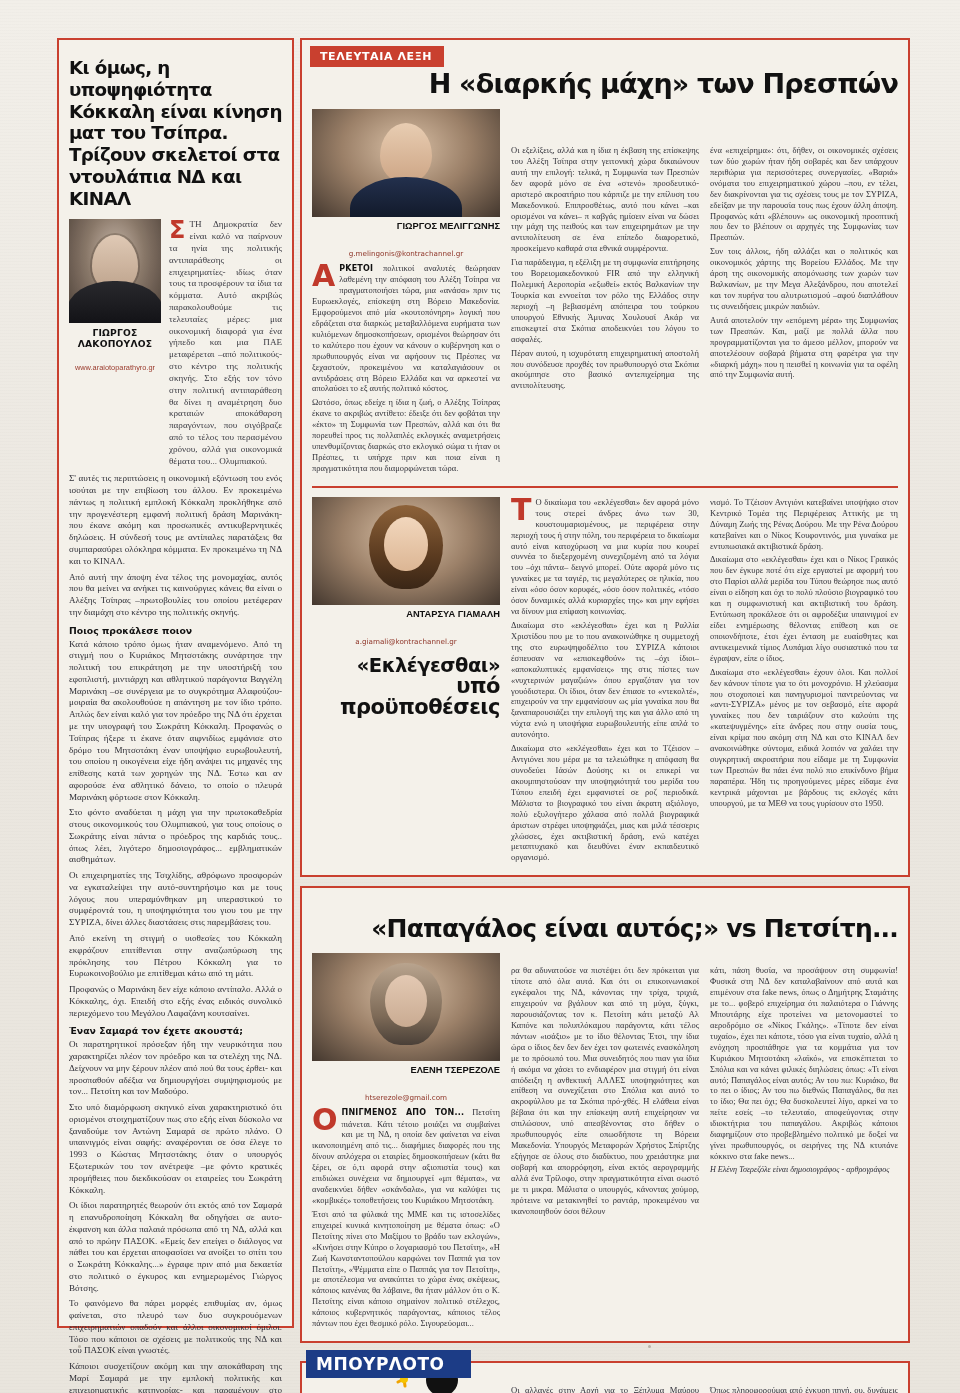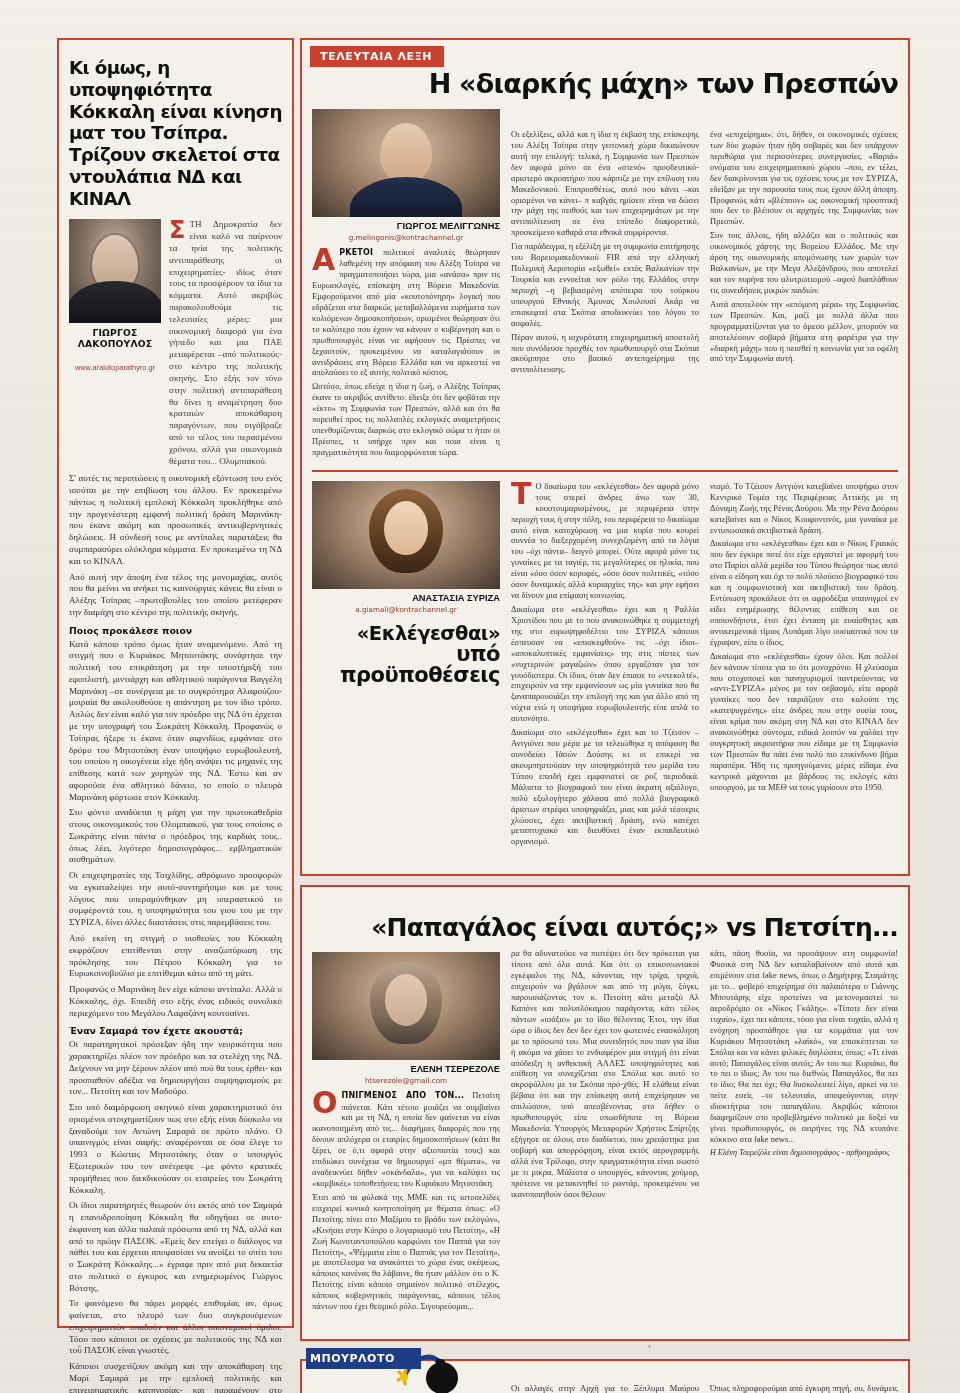--- a/index.html
+++ b/index.html
@@ -95,21 +95,21 @@
     background:#c9402f; color:#fff;
     font-family:"DejaVu Sans", sans-serif; font-weight:bold;
     font-size:11px; letter-spacing:.6px;
     padding:4px 12px 4px 10px;
     position:absolute; left:8px; top:6px; z-index:5;
   }
   .article{
     position:relative;
     border:2px solid #c9402f;
     background:#f4f1ea;
-    padding:12px 10px 24px 10px;
+    padding:12px 10px 9px 10px;
   }
   .art-title{
     font-family:"DejaVu Sans", sans-serif;
     font-weight:bold; font-size:27px; letter-spacing:-0.8px;
     text-align:right; color:#111;
     margin:16px 0 10px 0;
   }
   .cols3{ display:flex; gap:11px; }
   .cols3 > .col{ flex:1 1 0; min-width:0; }
   .art-body{
@@ -160,41 +160,41 @@
     content:""; position:absolute; left:50%; top:22px; transform:translateX(-50%);
     width:42px; height:52px; border-radius:50%;
     background:linear-gradient(180deg,#e3c9b3,#c9ab92);
   }
   .author-card .nm{
     font-family:Liberation Sans, sans-serif; font-weight:bold;
     font-size:9.3px; text-align:right; margin-top:4px; color:#111;
   }
   .author-card .ml{
     font-family:"DejaVu Sans", sans-serif;
-    font-size:7.2px; text-align:center; color:#8e3528; margin-top:2px;
+    font-size:7.2px; text-align:center; color:#8e3528; margin-top:18px;
   }
 
   .mid-title{
     font-family:"DejaVu Sans", sans-serif;
     font-weight:bold; font-size:19.5px; line-height:1.02;
     text-align:right; color:#111; letter-spacing:-0.5px;
     margin:10px 0 4px 0;
   }
 
   
   .bourloto-wrap{ position:relative; margin-top:18px; }
   .bourloto-tag{
     position:absolute; left:6px; top:-11px; z-index:6;
     display:flex; align-items:center;
   }
   .bourloto-tag .lbl{
     background:#1c3c86; color:#fff;
     font-family:"DejaVu Sans", sans-serif; font-weight:bold;
-    font-size:11px; letter-spacing:.5px;
-    padding:4px 26px 4px 4px;
+    font-size:17px; letter-spacing:.5px;
+    padding:4px 26px 4px 10px;
   }
   .bomb{ position:absolute; left:96px; top:-8px; }
   .bourloto-box{
     border:2px solid #c9402f; background:#f4f1ea;
     padding:22px 10px 10px 10px;
   }
   .b-item-title{
     display:flex; align-items:center; gap:7px;
     font-family:"DejaVu Sans", sans-serif;
     font-size:14px; color:#16347a; letter-spacing:-0.2px;
@@ -290,21 +290,21 @@
           <p>Αυτά αποτελούν την «επόμενη μέρα» της Συμφωνίας των Πρεσπών. Και, μαζί με πολλά άλλα που προγραμματίζονται για το άμεσο μέλλον, μπορούν να αποτελέσουν σοβαρά βήματα στη φαρέτρα για την «διαρκή μάχη» που η πεισθεί η κοινωνία για τα οφέλη από την Συμφωνία αυτή.</p>
         </div>
       </div>
 
       <div class="divider-h"></div>
 
       <div class="cols3">
         <div class="col">
           <div class="author-card">
             <div class="ph female"></div>
-            <div class="nm">ΑΝΑΣΤΑΣΙΑ ΣΥΡΙΖΑ</div>
+            <div class="nm">ΑΝΤΑΡΣΥΑ ΓΙΑΜΑΛΗ</div>
             <div class="ml">a.giamali@kontrachannel.gr</div>
           </div>
           <div class="mid-title">«Εκλέγεσθαι»</div>
           <div class="mid-title" style="font-size:21px;margin-top:-4px;">υπό προϋποθέσεις</div>
         </div>
         <div class="col art-body">
           <p>
             <span class="dropcap">Τ</span><span>Ο δικαίωμα του «εκλέγεσθαι» δεν αφορά μόνο τους στερεί άνδρες άνω των 30, κουστουμαρισμένους, με περιφέρεια στην περιοχή τους ή στην πόλη, του περιφέρεια το δικαίωμα αυτό είναι κατοχύρωση να μια κυρία που κουρεί συννέα το διεξερχομένη συνεχιζομένη από τα λόγια του –όχι πάντα– δειγνό μπορεί. Ούτε αφορά μόνο τις γυναίκες με τα ταγιέρ, τις μεγαλύτερες σε ηλικία, που είναι «όσο όσον κορυφές, «όσο όσον πολιτικές, «τόσο όσον δυναμικές αλλά κυριαρχίες της» και μην εφήσει να δίνουν μια επίφαση κοινωνίας.</span>
           </p>
           <p>Δικαίωμα στο «εκλέγεσθαι» έχει και η Ραλλία Χριστίδου που με το που ανακοινώθηκε η συμμετοχή της στο ευρωψηφοδέλτιο του ΣΥΡΙΖΑ κάποιοι έσπευσαν να «επισκεφθούν» τις –όχι ίδιοι– «αποκαλυπτικές εμφανίσεις» της στις πίστες των «νυχτερινών μαγαζιών» όπου εργαζόταν για τον γουόδιστερα. Οι ίδιοι, όταν δεν έπιασε το «ντεκολτέ», επιχειρούν να την εμφανίσουν ως μία γυναίκα που θα ξαναπαρουσιάζει την επιλογή της και για άλλο από τη νύχτα ενώ η υποψήφια ευρωβουλευτής είπε απλά το αυτονόητο.</p>

